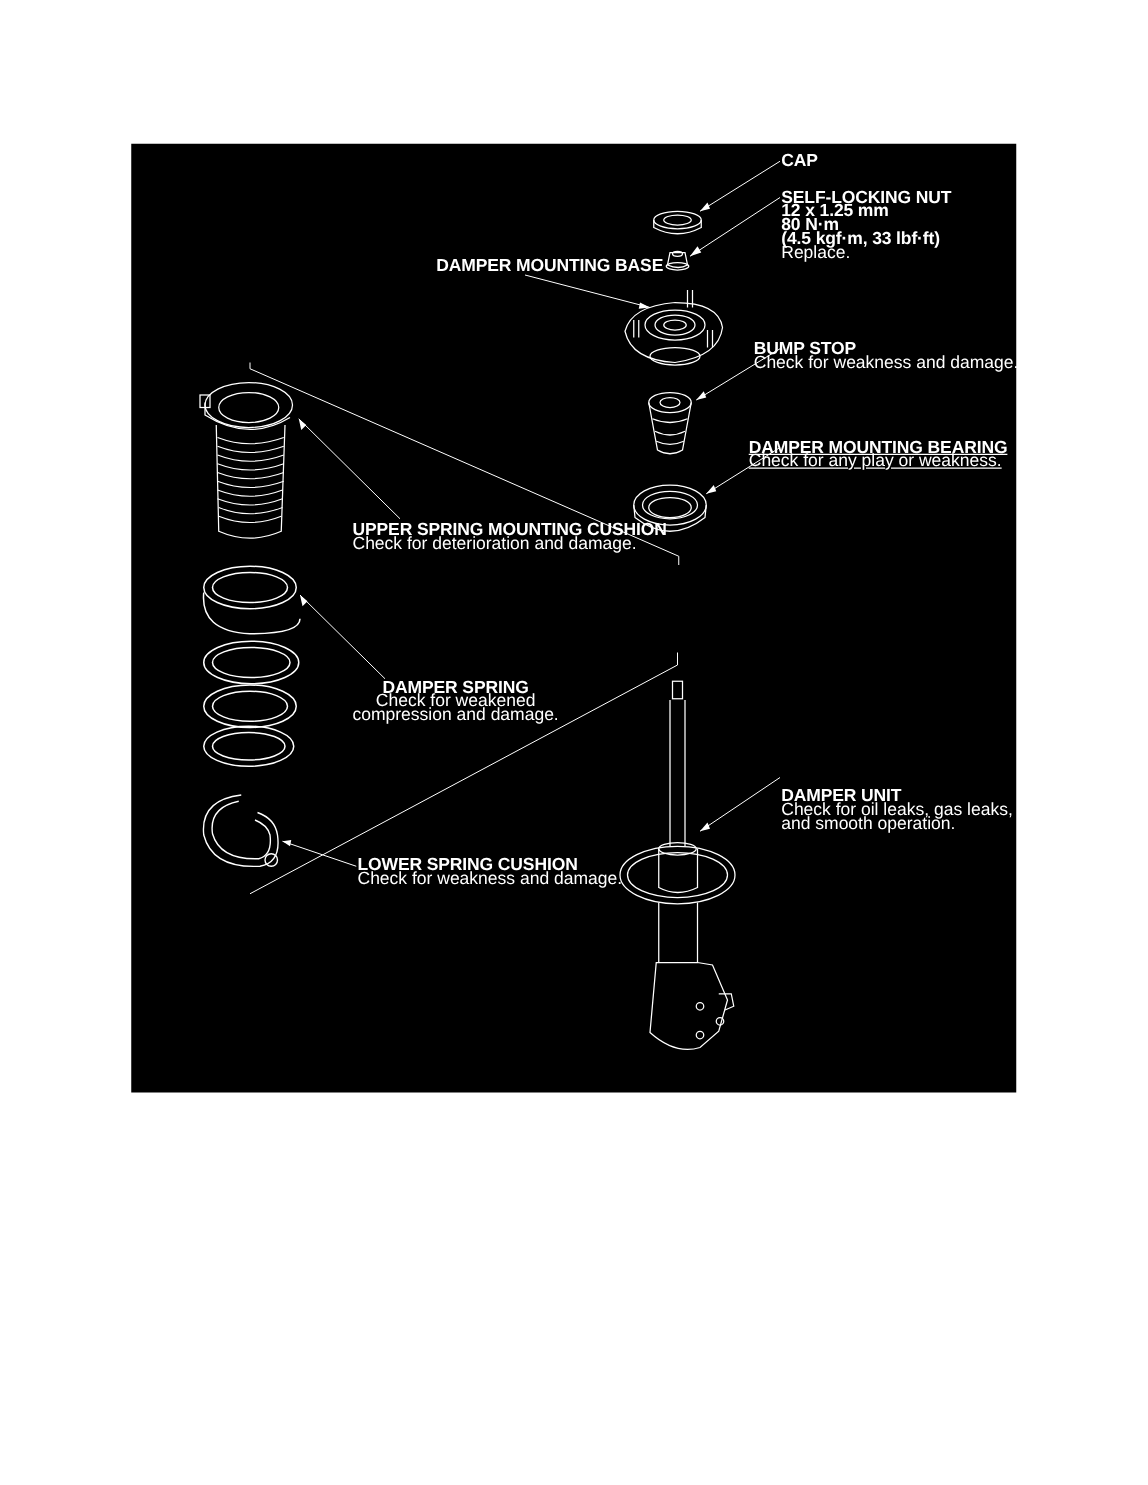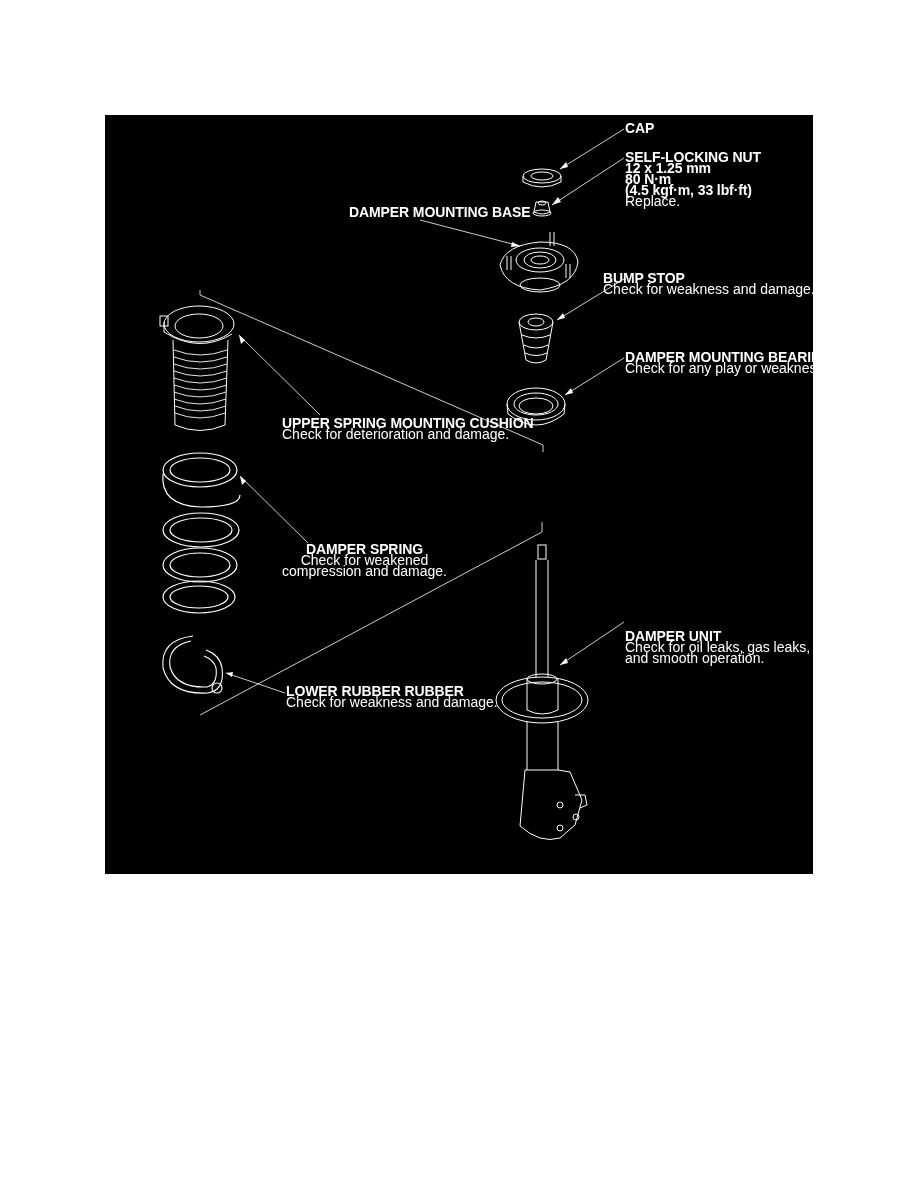--- a/index.html
+++ b/index.html
@@ -162,38 +162,38 @@
 
 <div class="label" style="left:349px; top:207px;text-align:center;">
   <span class="title">DAMPER MOUNTING BASE</span>
 </div>
 
 <div class="label" style="left:603px; top:273px;">
   <span class="title">BUMP STOP</span>
   <span class="line">Check for weakness and damage.</span>
 </div>
 
-<div class="label" style="left:625px; top:352px;">
+<div class="label" style="left:599px; top:352px;text-decoration:underline;">
   <span class="title">DAMPER MOUNTING BEARING</span>
   <span class="line">Check for any play or weakness.</span>
 </div>
 
 <div class="label" style="left:282px; top:418px;">
   <span class="title">UPPER SPRING MOUNTING CUSHION</span>
   <span class="line">Check for deterioration and damage.</span>
 </div>
 
 <div class="label" style="left:282px; top:544px;text-align:center;">
   <span class="title">DAMPER SPRING</span>
   <span class="line">Check for weakened</span>
   <span class="line">compression and damage.</span>
 </div>
 
 <div class="label" style="left:286px; top:686px;">
-  <span class="title">LOWER RUBBER RUBBER</span>
+  <span class="title">LOWER SPRING CUSHION</span>
   <span class="line">Check for weakness and damage.</span>
 </div>
 
 <div class="label" style="left:625px; top:631px;">
   <span class="title">DAMPER UNIT</span>
   <span class="line">Check for oil leaks, gas leaks,</span>
   <span class="line">and smooth operation.</span>
 </div>
 
 </body></html>

